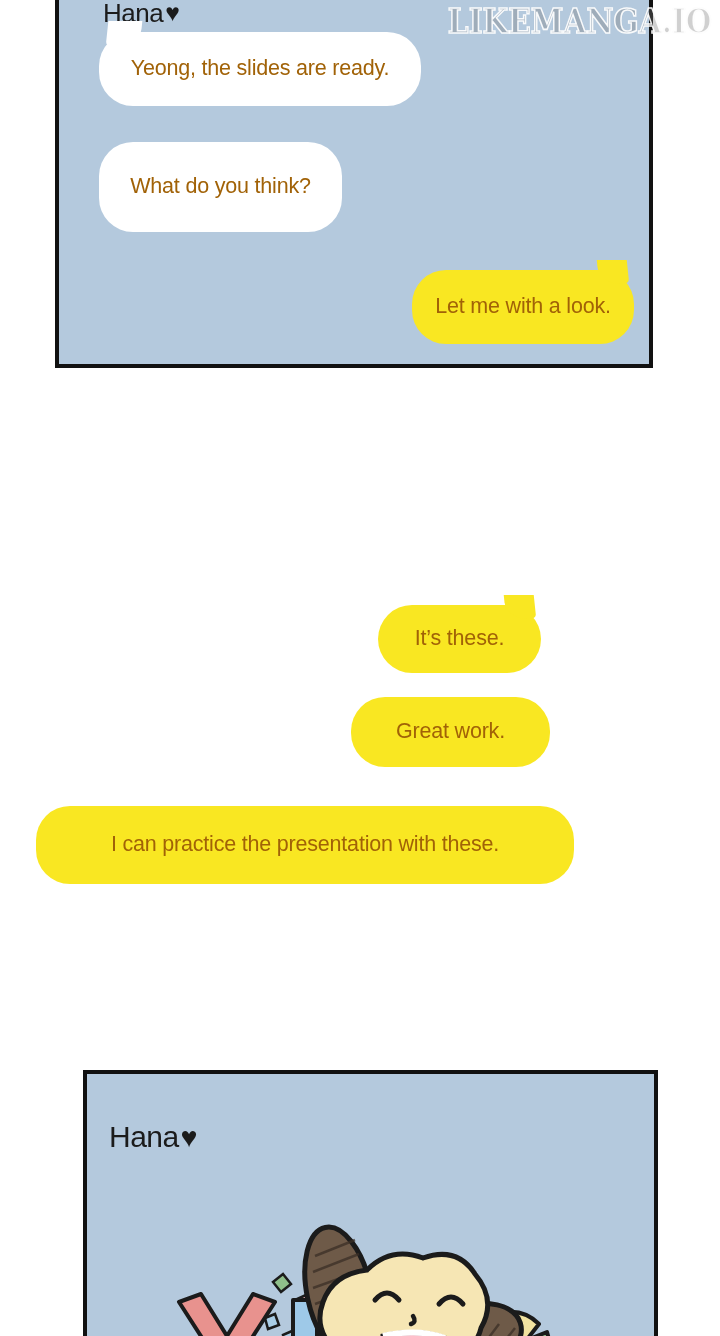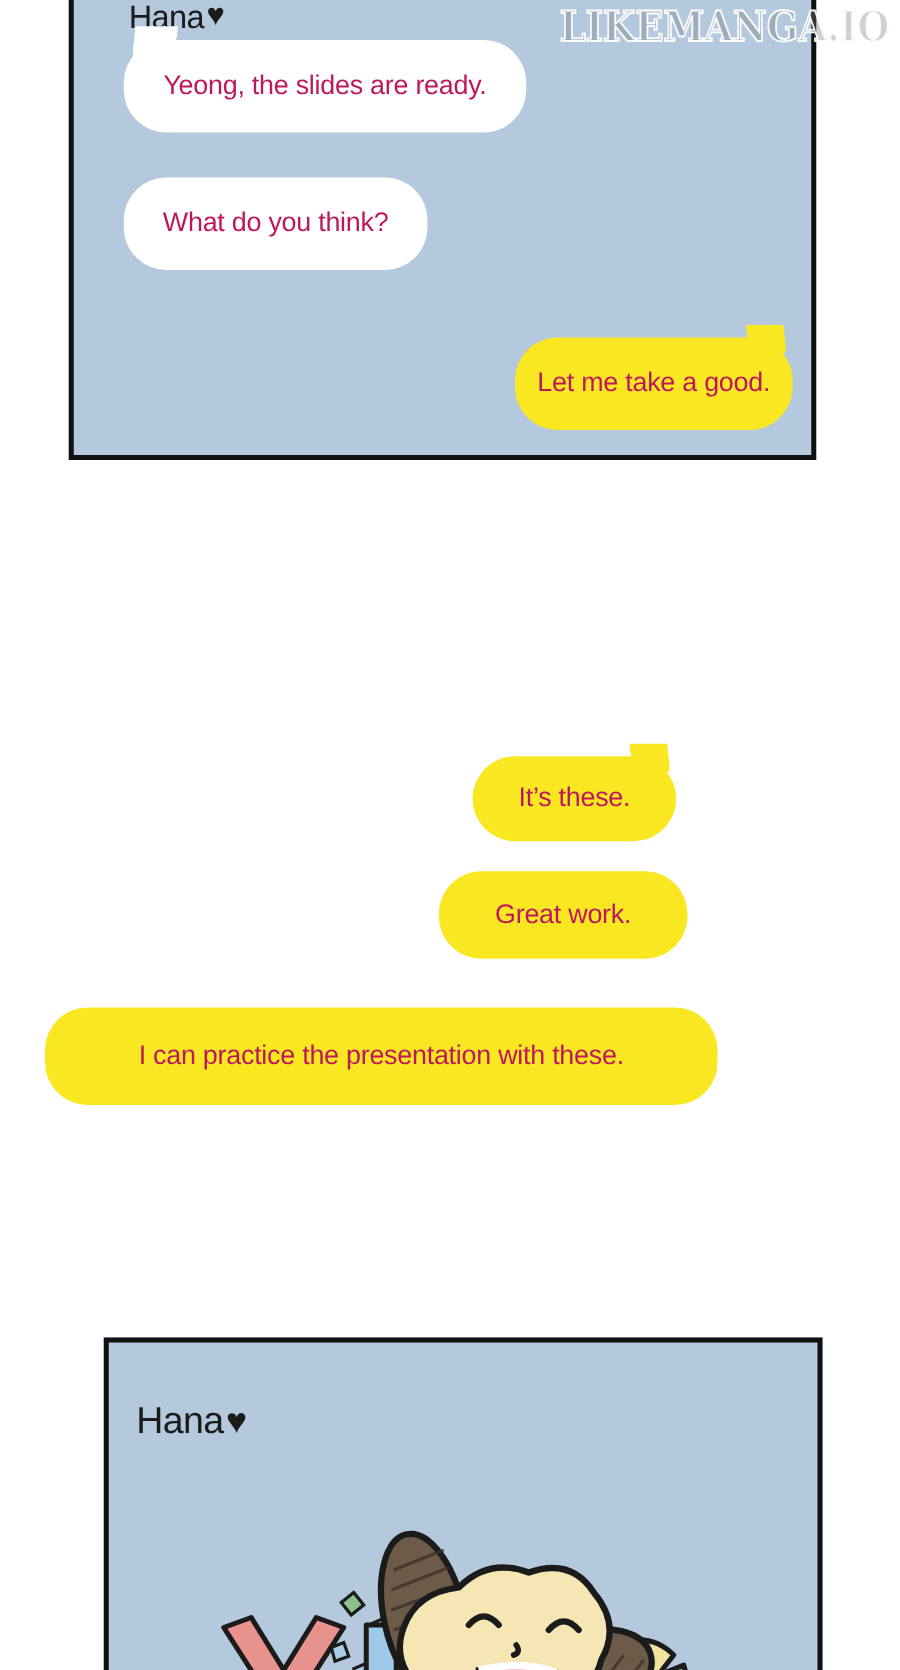--- a/index.html
+++ b/index.html
@@ -43,21 +43,21 @@
   .bubble {
     position: absolute;
     box-sizing: border-box;
     display: flex;
     align-items: center;
     justify-content: center;
     border-radius: 34px;
     padding: 0 24px;
     font-size: 21.5px;
     line-height: 1.1;
-    color: #be185d;
+    color: #a16207;
     letter-spacing: -0.2px;
     white-space: nowrap;
   }
   .bubble.white { background: #ffffff; }
   .bubble.yellow { background: #f9e722; }
 
   
   .tail-left {
     position: absolute;
     top: -11px;
@@ -75,21 +75,21 @@
     right: 6px;
     width: 30px;
     height: 24px;
     background: #f9e722;
     border-radius: 0 0 20% 70%;
     transform: skewX(6deg);
   }
 
   
   #bubble-slides-ready { left: 40px; top: 50px; width: 322px; height: 74px; }
-  #bubble-what-think   { left: 40px; top: 160px; width: 243px; height: 74px; }
+  #bubble-what-think   { left: 40px; top: 160px; width: 243px; height: 90px; }
   #bubble-take-look    { left: 353px; top: 288px; width: 222px; height: 74px; }
 
   
   #bubble-its-good {
     left: 378px; top: 605px; width: 163px; height: 68px;
   }
   #bubble-great-work {
     left: 351px; top: 697px; width: 199px; height: 70px; justify-content: center;
   }
   #bubble-practice {
@@ -159,21 +159,21 @@
     <span class="tail-left"></span>
     <span>Yeong, the slides are ready.</span>
   </div>
 
   <div class="bubble white" id="bubble-what-think">
     <span>What do you think?</span>
   </div>
 
   <div class="bubble yellow" id="bubble-take-look">
     <span class="tail-right"></span>
-    <span>Let me take a good.</span>
+    <span>Let me with a look.</span>
   </div>
 
 </div>
 
 <div id="watermark">LIKEMANGA.IO</div>
 
 <div class="bubble yellow" id="bubble-its-good">
   <span class="tail-right"></span>
   <span>It’s these.</span>
 </div>

